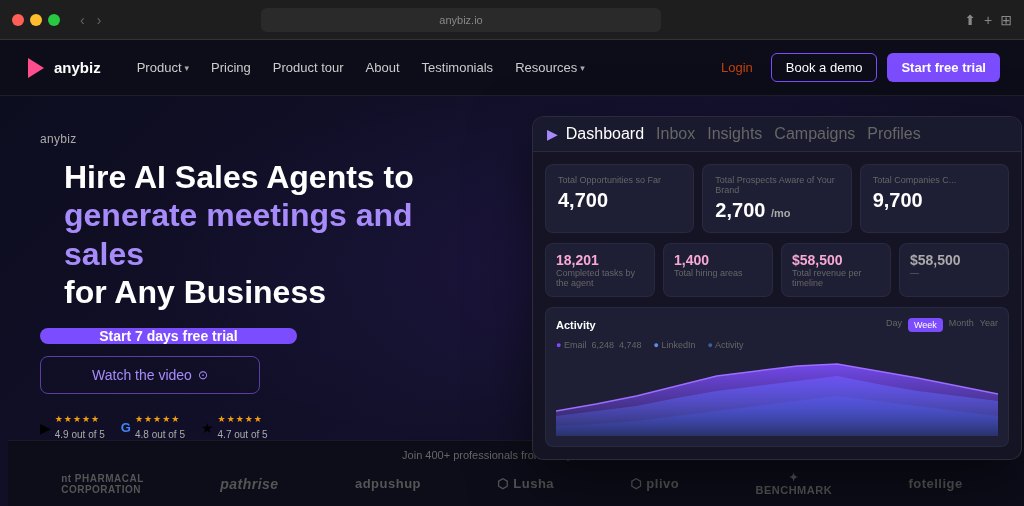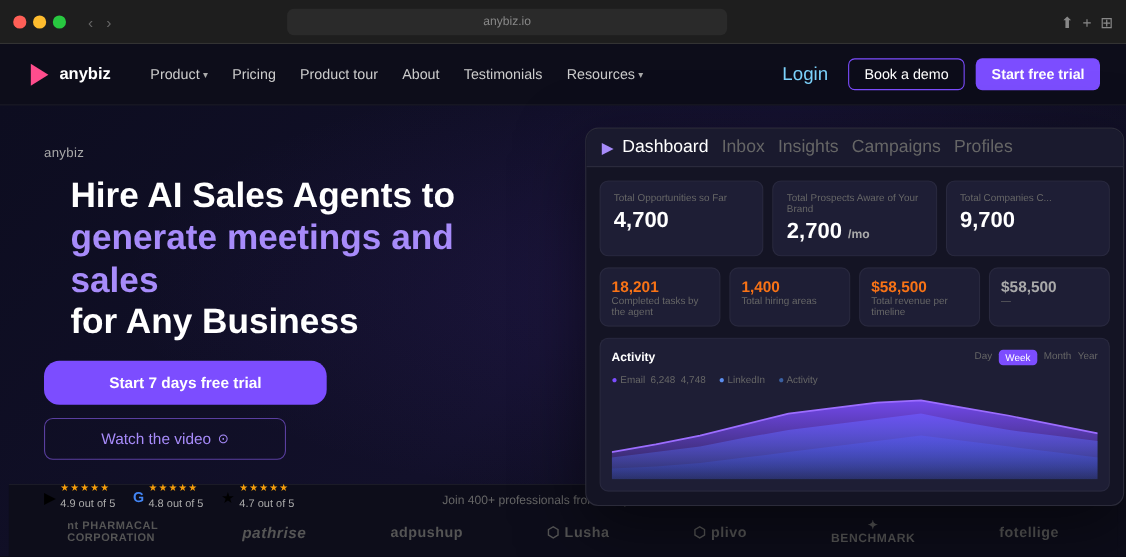--- a/index.html
+++ b/index.html
@@ -88,22 +88,22 @@
       gap: 3px;
       white-space: nowrap;
     }
     .chevron { font-size: 9px; color: #aaa; }
     .nav-actions {
       display: flex;
       align-items: center;
       gap: 10px;
     }
     .btn-login {
-      color: #7dd3fc;
-      font-size: 17px;
+      color: #c2410c;
+      font-size: 13px;
       cursor: pointer;
       padding: 4px 8px;
     }
     .btn-demo {
       border: 1px solid #7c4dff;
       color: #fff;
       background: transparent;
       border-radius: 6px;
       padding: 6px 14px;
       font-size: 13px;
@@ -163,21 +163,21 @@
       line-height: 1.5;
       max-width: 320px;
       margin-bottom: 24px;
     }
 
     .btn-start-trial {
       background: #7c4dff;
       color: #fff;
       border: none;
       border-radius: 14px;
-      padding: 12px 24px;
+      padding: 0 24px;
       font-size: 14px;
       font-weight: 600;
       cursor: pointer;
       margin-bottom: 12px;
       width: 257px;
       text-align: center;
     }
 
     .btn-watch-video {
       background: transparent;
@@ -271,21 +271,21 @@
       gap: 8px;
       margin-bottom: 10px;
     }
     .mid-card {
       flex: 1;
       background: #1e1e35;
       border-radius: 8px;
       padding: 8px 10px;
       border: 1px solid rgba(255,255,255,0.05);
     }
-    .mid-val { color: #f97316; font-size: 14px; font-weight: 600; }
+    .mid-val { color: #f9a8d4; font-size: 14px; font-weight: 600; }
     .mid-label { color: #666; font-size: 9px; }
 
     .activity-section {
       background: #1e1e35;
       border-radius: 8px;
       padding: 10px;
       border: 1px solid rgba(255,255,255,0.05);
     }
     .activity-header {
       display: flex;

